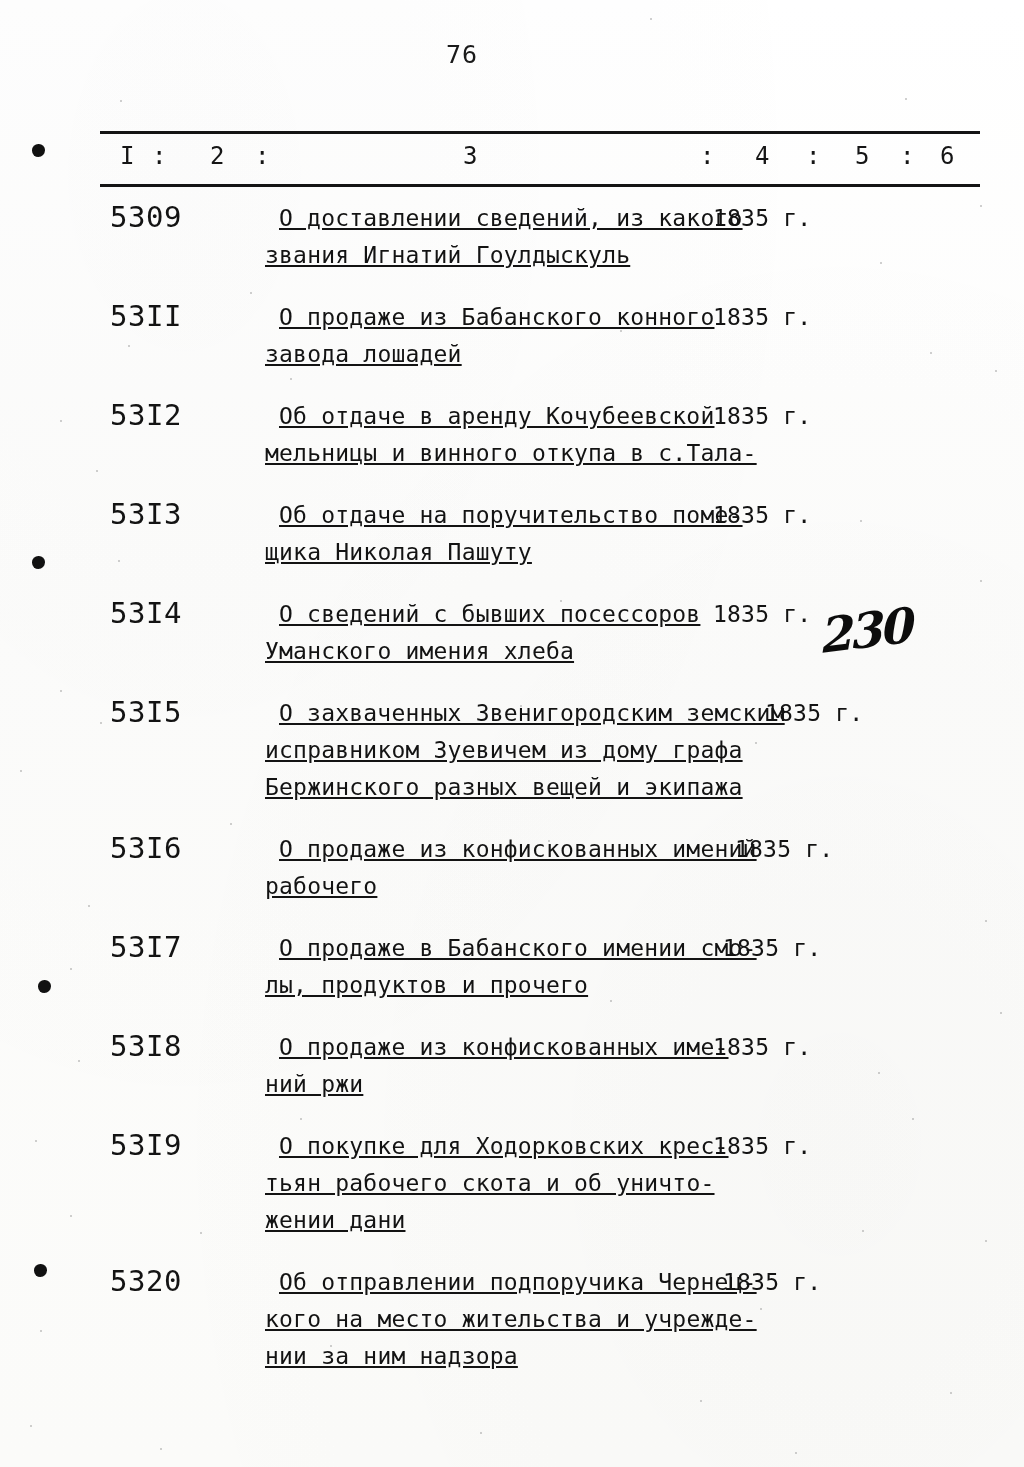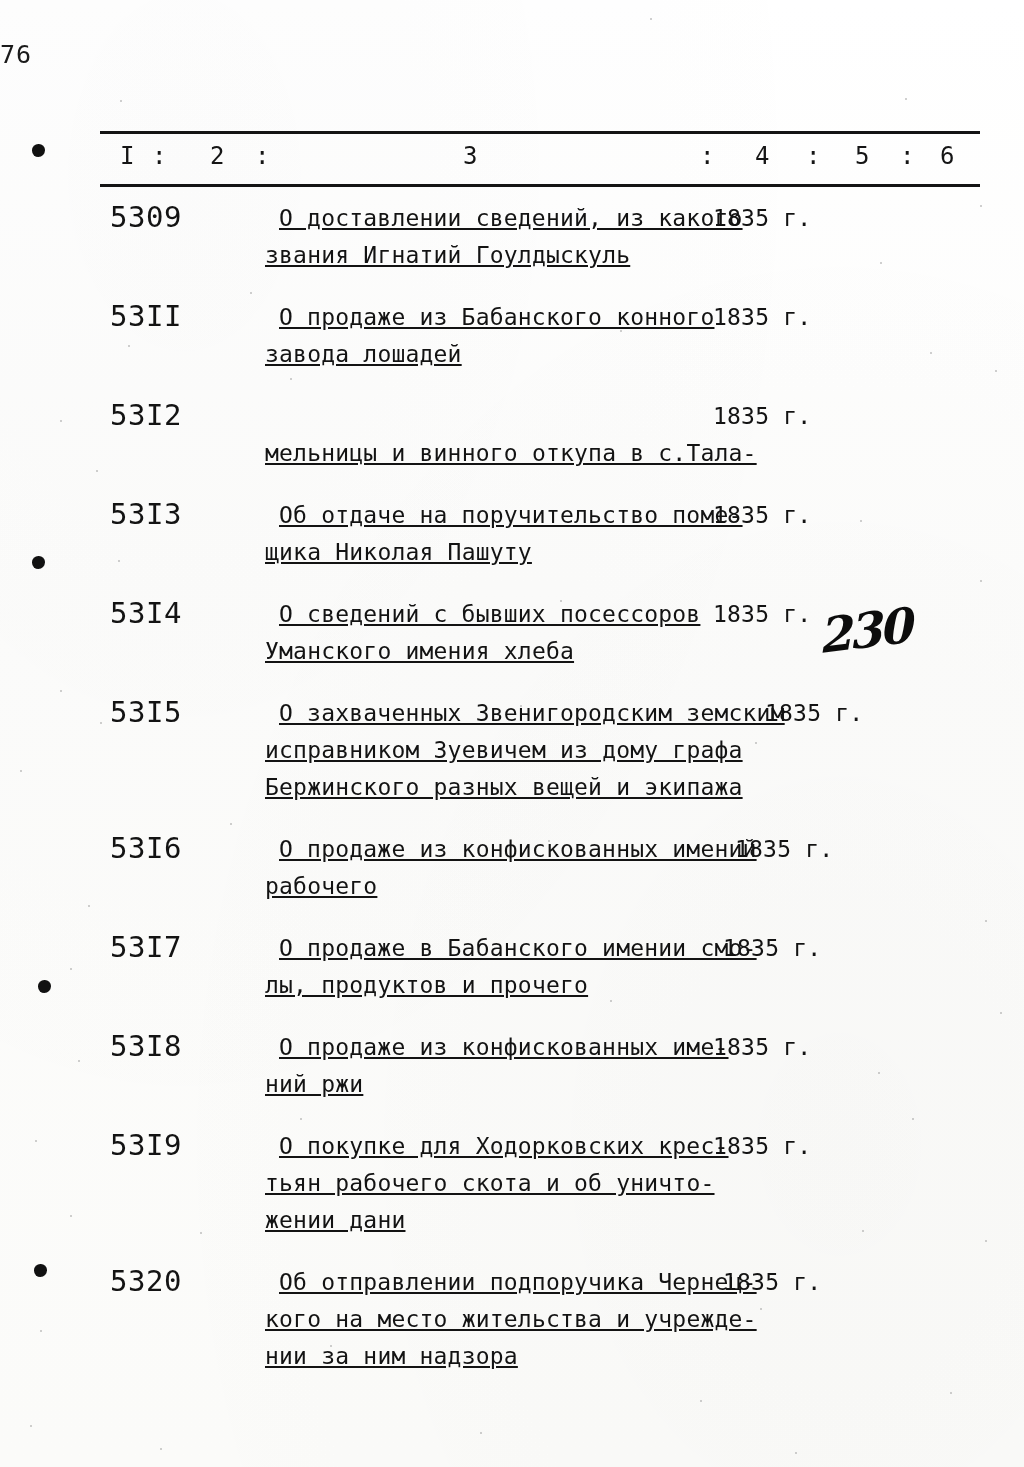--- a/index.html
+++ b/index.html
@@ -28,20 +28,21 @@
       linear-gradient(180deg, #ffffff 0%, #fcfcfb 40%, #fbfbf9 100%);
     pointer-events: none;
   }
 
   
   .page-number {
     position: absolute;
     top: 40px;
     left: 0;
     width: 924px;
+    text-align: center;
     font-size: 25px;
     letter-spacing: 1px;
     color: #1a1a1a;
   }
 
   
   .header-band {
     position: absolute;
     top: 131px;
     left: 100px;
@@ -197,21 +198,21 @@
       <div class="entry">
         <div class="entry-id">53II</div>
         <div class="entry-body">
           <div class="entry-line indent"><span class="line-text">О продаже из Бабанского конного</span><span class="line-date" style="left: 448px;">1835 г.</span></div>
           <div class="entry-line"><span class="line-text">завода лошадей</span></div>
         </div>
       </div>
       <div class="entry">
         <div class="entry-id">53I2</div>
         <div class="entry-body">
-          <div class="entry-line indent"><span class="line-date" style="left: 448px;">1835 г.</span></div>
+          <div class="entry-line indent"><span class="line-text">Об отдаче в аренду Кочубеевской</span><span class="line-date" style="left: 448px;">1835 г.</span></div>
           <div class="entry-line"><span class="line-text">мельницы и винного откупа в с.Тала-</span></div>
         </div>
       </div>
       <div class="entry">
         <div class="entry-id">53I3</div>
         <div class="entry-body">
           <div class="entry-line indent"><span class="line-text">Об отдаче на поручительство поме-</span><span class="line-date" style="left: 448px;">1835 г.</span></div>
           <div class="entry-line"><span class="line-text">щика Николая Пашуту</span></div>
         </div>
       </div>

